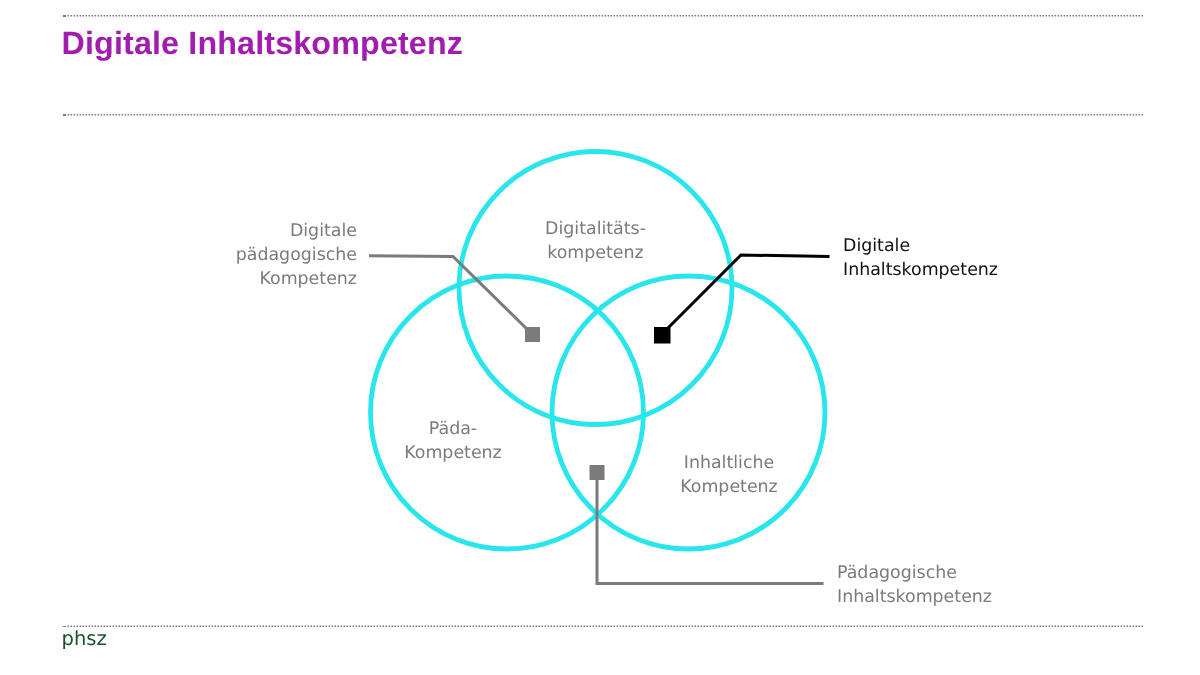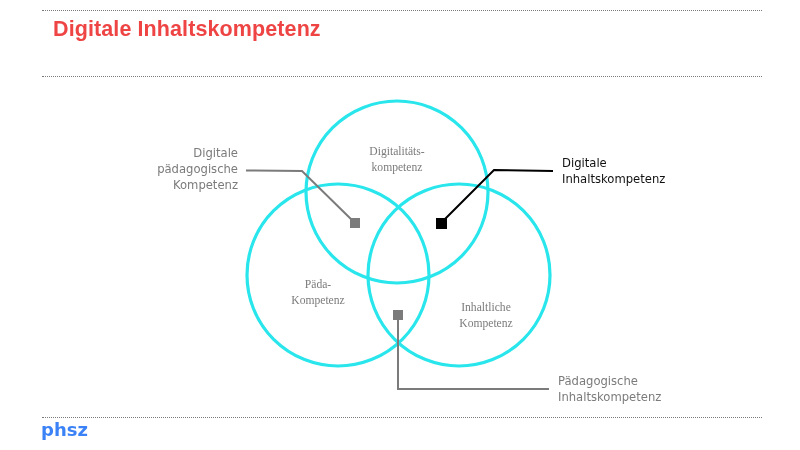--- a/index.html
+++ b/index.html
@@ -1,23 +1,23 @@
 <!DOCTYPE html>
 <html><head>
 <meta charset="utf-8">
 <style>
   html, body { margin: 0; padding: 0; background: #ffffff; }
   body { width: 800px; height: 450px; position: relative; overflow: hidden; font-family: "DejaVu Sans", sans-serif; }
   .rule { position: absolute; left: 42px; width: 720px; height: 0; border-top: 1px dotted #7a7a7a; }
-  .title { position: absolute; left: 53px; top: 17px; font-family: "Liberation Sans", sans-serif; font-weight: bold; font-size: 21.5px; color: #ef4444; letter-spacing: 0.1px; }
-  .footer-logo { position: absolute; left: 41px; top: 419px; font-family: "DejaVu Sans", sans-serif; font-weight: bold; font-size: 18px; color: #3b82f6; }
+  .title { position: absolute; left: 41px; top: 17px; font-family: "Liberation Sans", sans-serif; font-weight: bold; font-size: 21.5px; color: #a21caf; letter-spacing: 0.1px; }
+  .footer-logo { position: absolute; left: 41px; top: 419px; font-family: "DejaVu Sans", sans-serif; font-weight: normal; font-size: 13px; color: #14532d; }
   svg.diagram { position: absolute; left: 0; top: 0; }
   .lbl { position: absolute; font-family: "DejaVu Sans", sans-serif; font-size: 11.6px; line-height: 16px; color: #7b7b7b; }
   .lbl.right { text-align: right; }
-  .lbl.center { text-align: center; font-family: Liberation Serif, serif; }
+  .lbl.center { text-align: center; }
   .lbl.dark { color: #111; }
   .lbl span { display: block; white-space: nowrap; }
 </style>
 </head>
 <body>
 
 <div class="rule" style="top:10px;"></div>
 <div class="title">Digitale Inhaltskompetenz</div>
 <div class="rule" style="top:76px;"></div>
 
@@ -41,21 +41,21 @@
   <g>
     <polyline points="398,315 398,389 549,389" fill="none" stroke="#7b7b7b" stroke-width="2"></polyline>
     <rect x="393" y="310" width="10" height="10" fill="#7b7b7b"></rect>
   </g>
 </svg>
 
 <div class="lbl center" style="left:347px; top:144px; width:100px;">
   <span>Digitalitäts-</span>
   <span>kompetenz</span>
 </div>
-<div class="lbl center" style="left:268px; top:277px; width:100px;">
+<div class="lbl center" style="left:252px; top:277px; width:100px;">
   <span>Päda-</span>
   <span>Kompetenz</span>
 </div>
 <div class="lbl center" style="left:436px; top:300px; width:100px;">
   <span>Inhaltliche</span>
   <span>Kompetenz</span>
 </div>
 
 <div class="lbl right" style="left:118px; top:145px; width:120px;">
   <span>Digitale</span>

